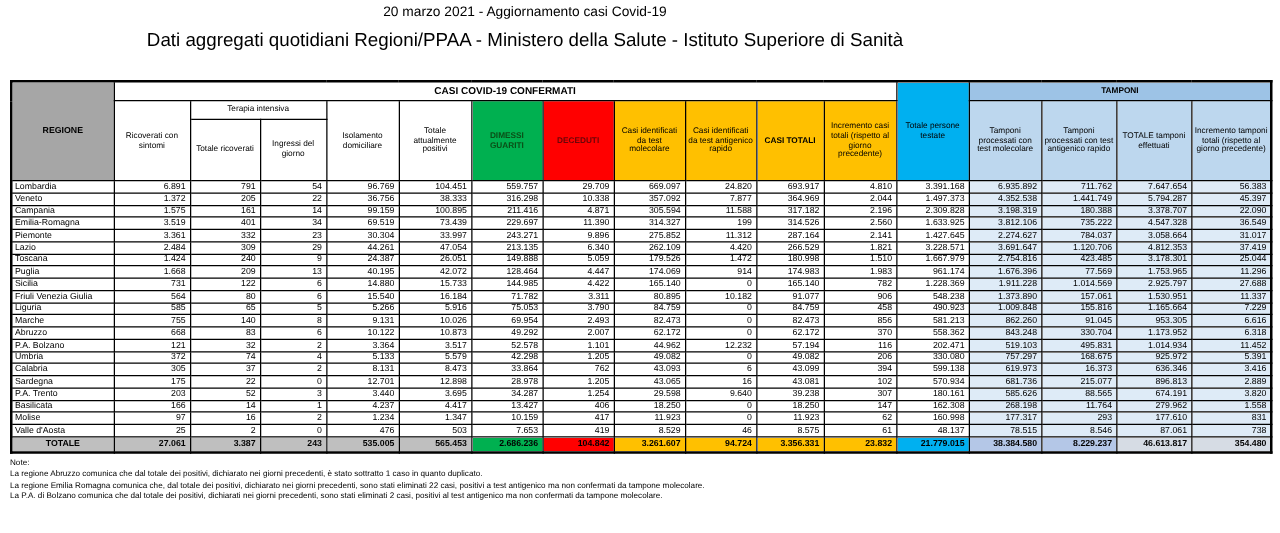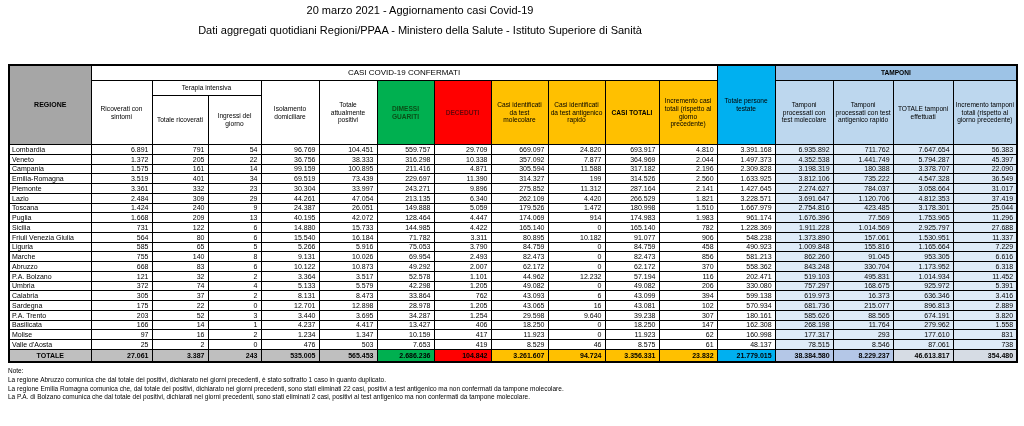--- a/index.html
+++ b/index.html
@@ -1,30 +1,30 @@
 <!DOCTYPE html>
 <html style="--green: #00B050; --red: #FF0000; --amber: #FFC000; --cyan: #00B0F0; --header-gray: #A6A6A6; --total-gray: #BFBFBF; --tamponi-banner: #9DC3E6; --tamponi-sub: #BDD7EE; --tamponi-cell: #DEEBF7; --total-blue: #B4C7E7; --total-bluegray: #D6DCE4;"><head>
 <meta charset="utf-8">
 <style>
   html,body{margin:0;padding:0;background:#fff;}
   body{width:1024px;height:426px;position:relative;font-family:"Liberation Sans",sans-serif;color:#000;}
   .titles{position:absolute;top:4px;left:0;width:840px;text-align:center;}
   .title{font-size:11px;}
-  .subtitle{font-size:11px;margin-top:8px;}
+  .subtitle{font-size:15px;margin-top:8px;}
   .table-wrap{position:absolute;left:8px;top:64px;}
   table{border-collapse:collapse;table-layout:fixed;width:1008px;border:2px solid #000;}
   th,td{border:1px solid #000;overflow:hidden;}
   th{font-weight:normal;font-size:6.6px;line-height:1.15;text-align:center;vertical-align:middle;padding:1px 2px;white-space:normal;background:#fff;}
   tr.hr1 th{height:12px;}
   tr.hr2 th.band{height:12px;}
   tr.hr3 th{height:46px;}
   td{height:8.75px;font-size:7px;line-height:1;text-align:right;padding:0 3px;white-space:nowrap;}
   td.region{text-align:left;padding:0 2px;}
   .h-regione{background:var(--header-gray,#A6A6A6);font-weight:bold;font-size:7px;}
-  .h-conf{font-weight:normal;font-size:8px;margin-left:21px;}
+  .h-conf{font-weight:bold;font-size:8px;margin-left:21px;}
   .h-green{background:var(--green,#00B050);color:#0a4f17;font-weight:bold;}
   .h-red{background:var(--red,#FF0000);color:#6b0508;font-weight:bold;}
   .h-amber{background:var(--amber,#FFC000);}
   .h-amber-b{background:var(--amber,#FFC000);font-weight:bold;}
   .h-cyan{background:var(--cyan,#00B0F0);}
   .h-tamponi{background:var(--tamponi-banner,#9DC3E6);font-weight:bold;}
   .h-tamp-sub{background:var(--tamponi-sub,#BDD7EE);}
   td.blue{background:var(--tamponi-cell,#DEEBF7);}
   tr.total td{font-weight:bold;height:11px;}
   tr.total td.region{text-align:center;}

